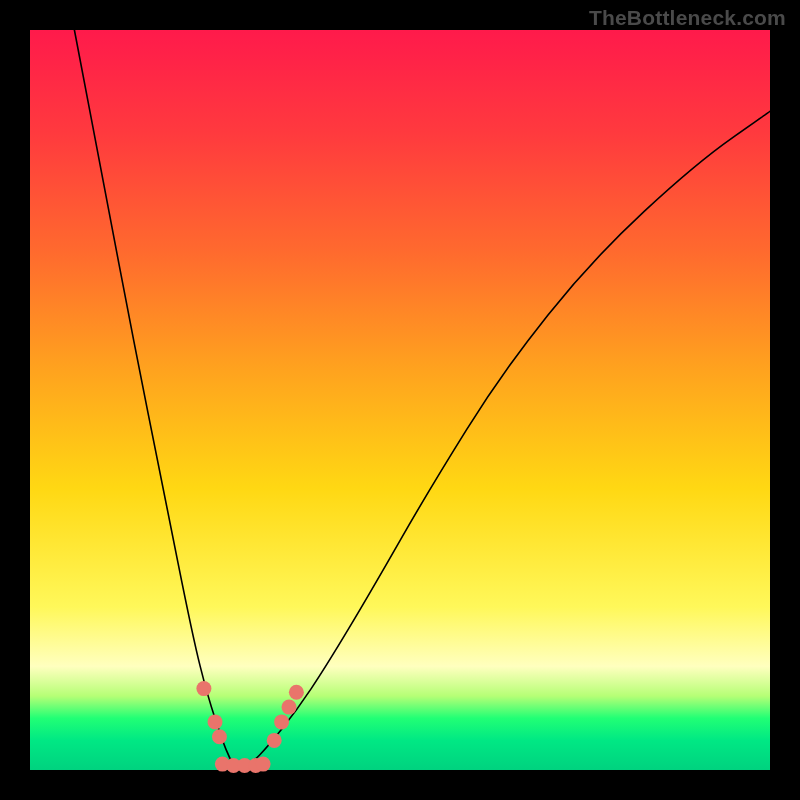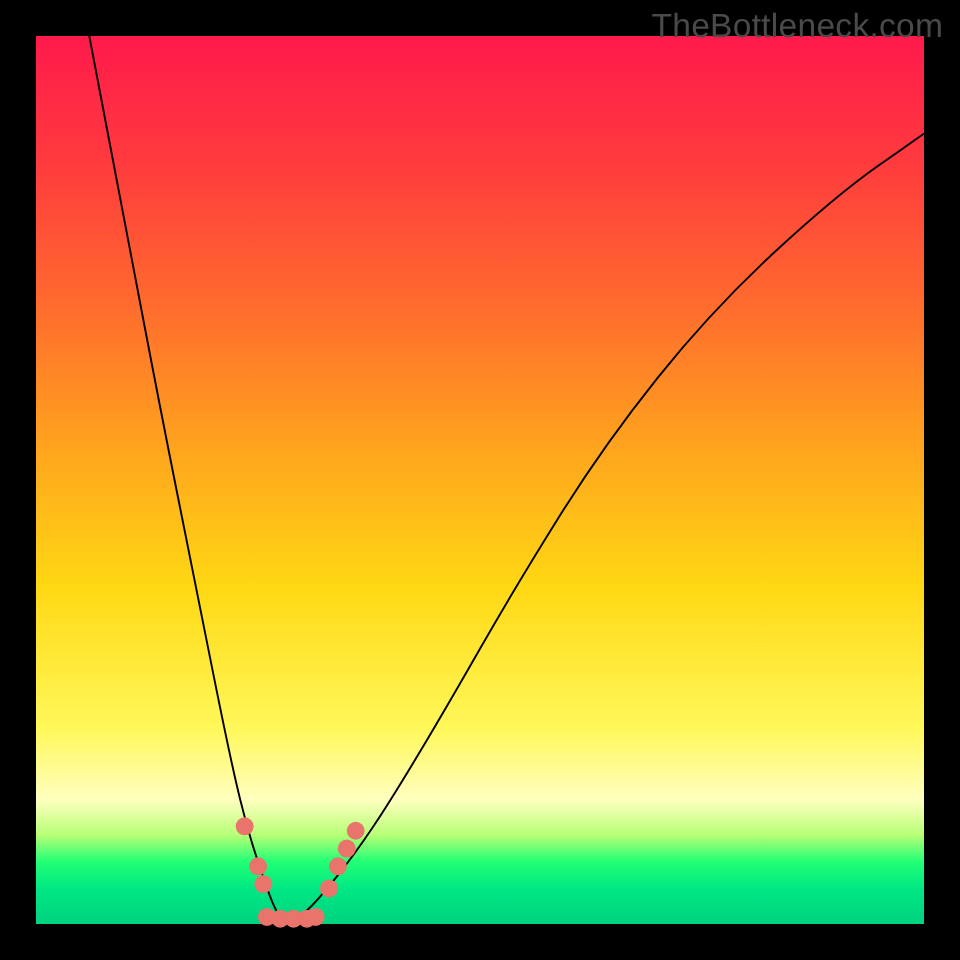--- a/index.html
+++ b/index.html
@@ -14,22 +14,22 @@
   .outer {
     position: relative;
     width: 800px;
     height: 800px;
     background: #000;
   }
   .watermark {
     position: absolute;
     top: 6px;
     right: 14px;
-    font-size: 28px;
-    font-weight: 400;
+    font-size: 21px;
+    font-weight: 700;
     color: #4a4a4a;
     letter-spacing: 0.2px;
     z-index: 10;
     user-select: none;
   }
   .plot {
     position: absolute;
     left: 30px;
     top: 30px;
     width: 740px;

